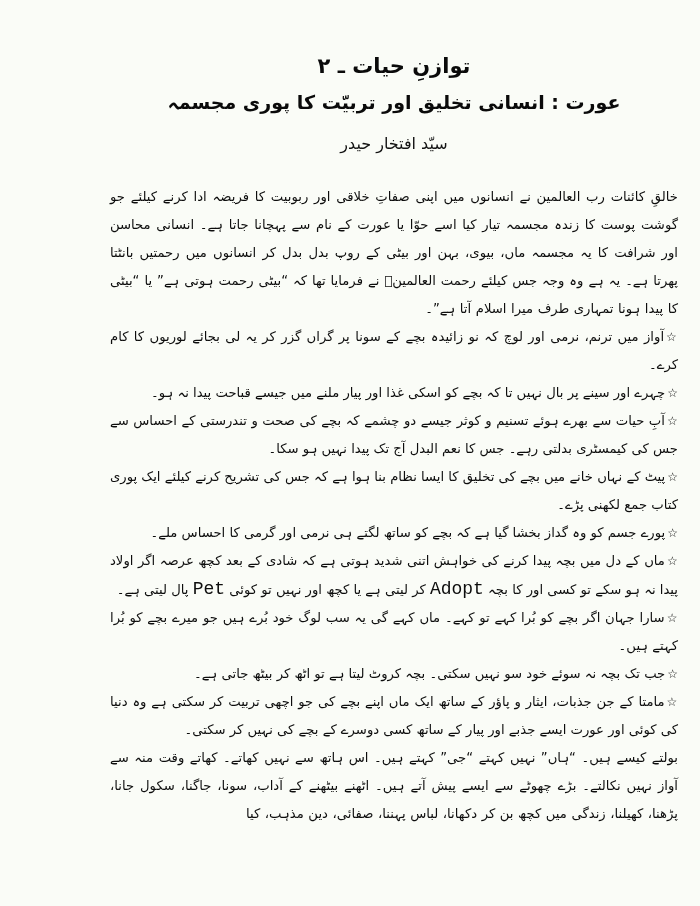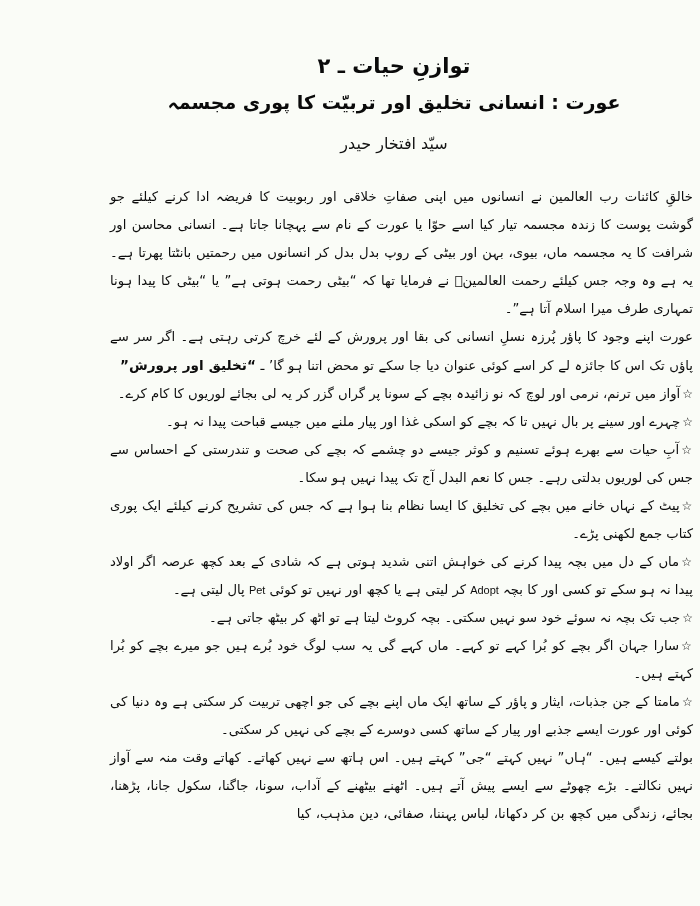--- a/index.html
+++ b/index.html
@@ -56,21 +56,21 @@
     font-weight: normal;
     margin: 18px 0 0 0;
     color: #131313;
   }
 
   
   .body-wrap {
     direction: rtl;
     text-align: justify;
     text-align-last: auto;
-    padding: 30px 7px 0 22px;
+    padding: 30px 22px 0 22px;
     box-sizing: border-box;
   }
 
   p.para {
     direction: rtl;
     unicode-bidi: isolate;
     font-family: "DejaVu Sans", sans-serif;
     font-size: 13.2px;
     line-height: 28px;
     margin: 0 0 0 0;
@@ -87,22 +87,22 @@
   .emph {
     font-weight: bold;
     font-family: "DejaVu Sans", sans-serif;
     font-size: 13.6px;
   }
 
   
   .latin {
     direction: ltr;
     unicode-bidi: isolate;
-    font-family: Liberation Sans, sans-serif;
-    font-size: 11px;
+    font-family: Liberation Mono, monospace;
+    font-size: 18px;
   }
 
   
   ul.star-list {
     list-style: none;
     margin: 0;
     padding: 0;
     direction: rtl;
   }
   ul.star-list li {
@@ -132,57 +132,57 @@
   <div class="header">
     <h1 class="doc-title">توازنِ حیات ـ ۲</h1>
     <h2 class="doc-subtitle">عورت : انسانی تخلیق اور تربیّت کا پوری مجسمہ</h2>
     <div class="doc-author">سیّد افتخار حیدر</div>
   </div>
 
   <div class="body-wrap">
 
     <p class="para">خالقِ کائنات رب العالمین نے انسانوں میں اپنی صفاتِ خلاقی اور ربوبیت کا فریضہ ادا کرنے کیلئے جو گوشت پوست کا زندہ مجسمہ تیار کیا اسے حوّا یا عورت کے نام سے پہچانا جاتا ہے۔ انسانی محاسن اور شرافت کا یہ مجسمہ ماں، بیوی، بہن اور بیٹی کے روپ بدل بدل کر انسانوں میں رحمتیں بانٹتا پھرتا ہے۔ یہ ہے وہ وجہ جس کیلئے رحمت العالمینؐ نے فرمایا تھا کہ “بیٹی رحمت ہوتی ہے” یا “بیٹی کا پیدا ہونا تمہاری طرف میرا اسلام آتا ہے”۔</p>
 
-    <p class="para">
-      <span>عورت اپنے وجود کا پاؤر پُرزہ نسلِ انسانی کی بقا اور پرورش کے لئے خرچ کرتی رہتی ہے۔ اگر سر سے پاؤں تک اس کا جائزہ لے کر اسے کوئی عنوان دیا جا سکے تو محض اتنا ہو گا’ ـ </span><span class="emph">“تخلیق اور پرورش”</span>
-    </p>
 
     <ul class="star-list">
 
       <li>
         <span class="star-bullet">☆</span><span>آواز میں ترنم، نرمی اور لوچ کہ نو زائیدہ بچے کے سونا پر گراں گزر کر یہ لی بجائے لوریوں کا کام کرے۔</span>
       </li>
 
       <li>
         <span class="star-bullet">☆</span><span>چہرے اور سینے پر بال نہیں تا کہ بچے کو اسکی غذا اور پیار ملنے میں جیسے قباحت پیدا نہ ہو۔</span>
       </li>
 
       <li>
-        <span class="star-bullet">☆</span><span>آبِ حیات سے بھرے ہوئے تسنیم و کوثر جیسے دو چشمے کہ بچے کی صحت و تندرستی کے احساس سے جس کی لوریوں بدلتی رہے۔ جس کا نعم البدل آج تک پیدا نہیں ہو سکا۔</span>
+        <span class="star-bullet">☆</span><span>آبِ حیات سے بھرے ہوئے تسنیم و کوثر جیسے دو چشمے کہ بچے کی صحت و تندرستی کے احساس سے جس کی کیمسٹری بدلتی رہے۔ جس کا نعم البدل آج تک پیدا نہیں ہو سکا۔</span>
       </li>
 
       <li>
         <span class="star-bullet">☆</span><span>پیٹ کے نہاں خانے میں بچے کی تخلیق کا ایسا نظام بنا ہوا ہے کہ جس کی تشریح کرنے کیلئے ایک پوری کتاب جمع لکھنی پڑے۔</span>
       </li>
 
+      <li>
+        <span class="star-bullet">☆</span><span>پورے جسم کو وہ گداز بخشا گیا ہے کہ بچے کو ساتھ لگتے ہی نرمی اور گرمی کا احساس ملے۔</span>
+      </li>
 
       <li>
         <span class="star-bullet">☆</span><span>ماں کے دل میں بچہ پیدا کرنے کی خواہش اتنی شدید ہوتی ہے کہ شادی کے بعد کچھ عرصہ اگر اولاد پیدا نہ ہو سکے تو کسی اور کا بچہ </span><span class="latin">Adopt</span><span> کر لیتی ہے یا کچھ اور نہیں تو کوئی </span><span class="latin">Pet</span><span> پال لیتی ہے۔</span>
       </li>
 
       <li>
-        <span class="star-bullet">☆</span><span>جب تک بچہ نہ سوئے خود سو نہیں سکتی۔ بچہ کروٹ لیتا ہے تو اٹھ کر بیٹھ جاتی ہے۔</span>
+        <span class="star-bullet">☆</span><span>سارا جہان اگر بچے کو بُرا کہے تو کہے۔ ماں کہے گی یہ سب لوگ خود بُرے ہیں جو میرے بچے کو بُرا کہتے ہیں۔</span>
       </li>
 
       <li>
-        <span class="star-bullet">☆</span><span>سارا جہان اگر بچے کو بُرا کہے تو کہے۔ ماں کہے گی یہ سب لوگ خود بُرے ہیں جو میرے بچے کو بُرا کہتے ہیں۔</span>
+        <span class="star-bullet">☆</span><span>جب تک بچہ نہ سوئے خود سو نہیں سکتی۔ بچہ کروٹ لیتا ہے تو اٹھ کر بیٹھ جاتی ہے۔</span>
       </li>
 
       <li>
         <span class="star-bullet">☆</span><span>مامتا کے جن جذبات، ایثار و پاؤر کے ساتھ ایک ماں اپنے بچے کی جو اچھی تربیت کر سکتی ہے وہ دنیا کی کوئی اور عورت ایسے جذبے اور پیار کے ساتھ کسی دوسرے کے بچے کی نہیں کر سکتی۔</span>
       </li>
 
     </ul>
 
-    <p class="para">بولتے کیسے ہیں۔ “ہاں” نہیں کہتے “جی” کہتے ہیں۔ اس ہاتھ سے نہیں کھاتے۔ کھاتے وقت منہ سے آواز نہیں نکالتے۔ بڑے چھوٹے سے ایسے پیش آتے ہیں۔ اٹھنے بیٹھنے کے آداب، سونا، جاگنا، سکول جانا، پڑھنا، بجائے، زندگی میں کچھ بن کر دکھانا، لباس پہننا، صفائی، دین مذہب، کیا</p>
+    <p class="para">بولتے کیسے ہیں۔ “ہاں” نہیں کہتے “جی” کہتے ہیں۔ اس ہاتھ سے نہیں کھاتے۔ کھاتے وقت منہ سے آواز نہیں نکالتے۔ بڑے چھوٹے سے ایسے پیش آتے ہیں۔ اٹھنے بیٹھنے کے آداب، سونا، جاگنا، سکول جانا، پڑھنا، کھیلنا، زندگی میں کچھ بن کر دکھانا، لباس پہننا، صفائی، دین مذہب، کیا</p>
 
   </div>
 </div>
 
 </body></html>

